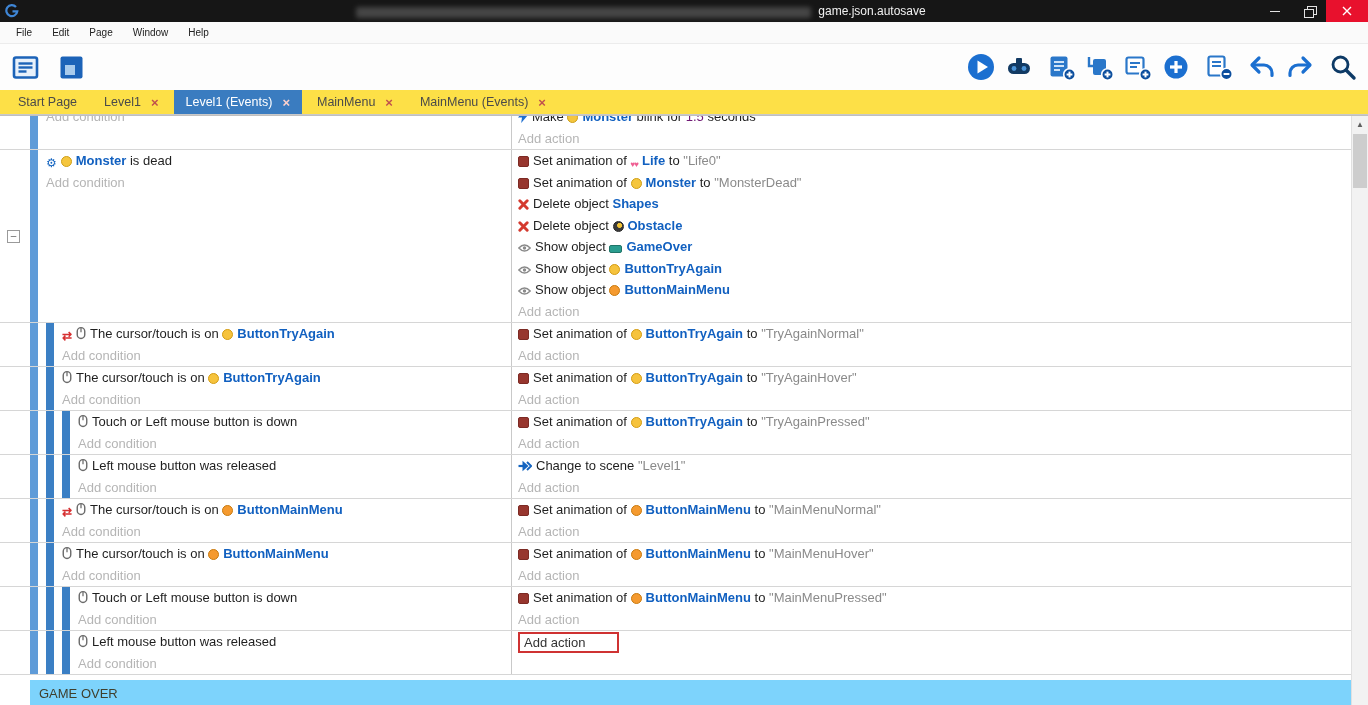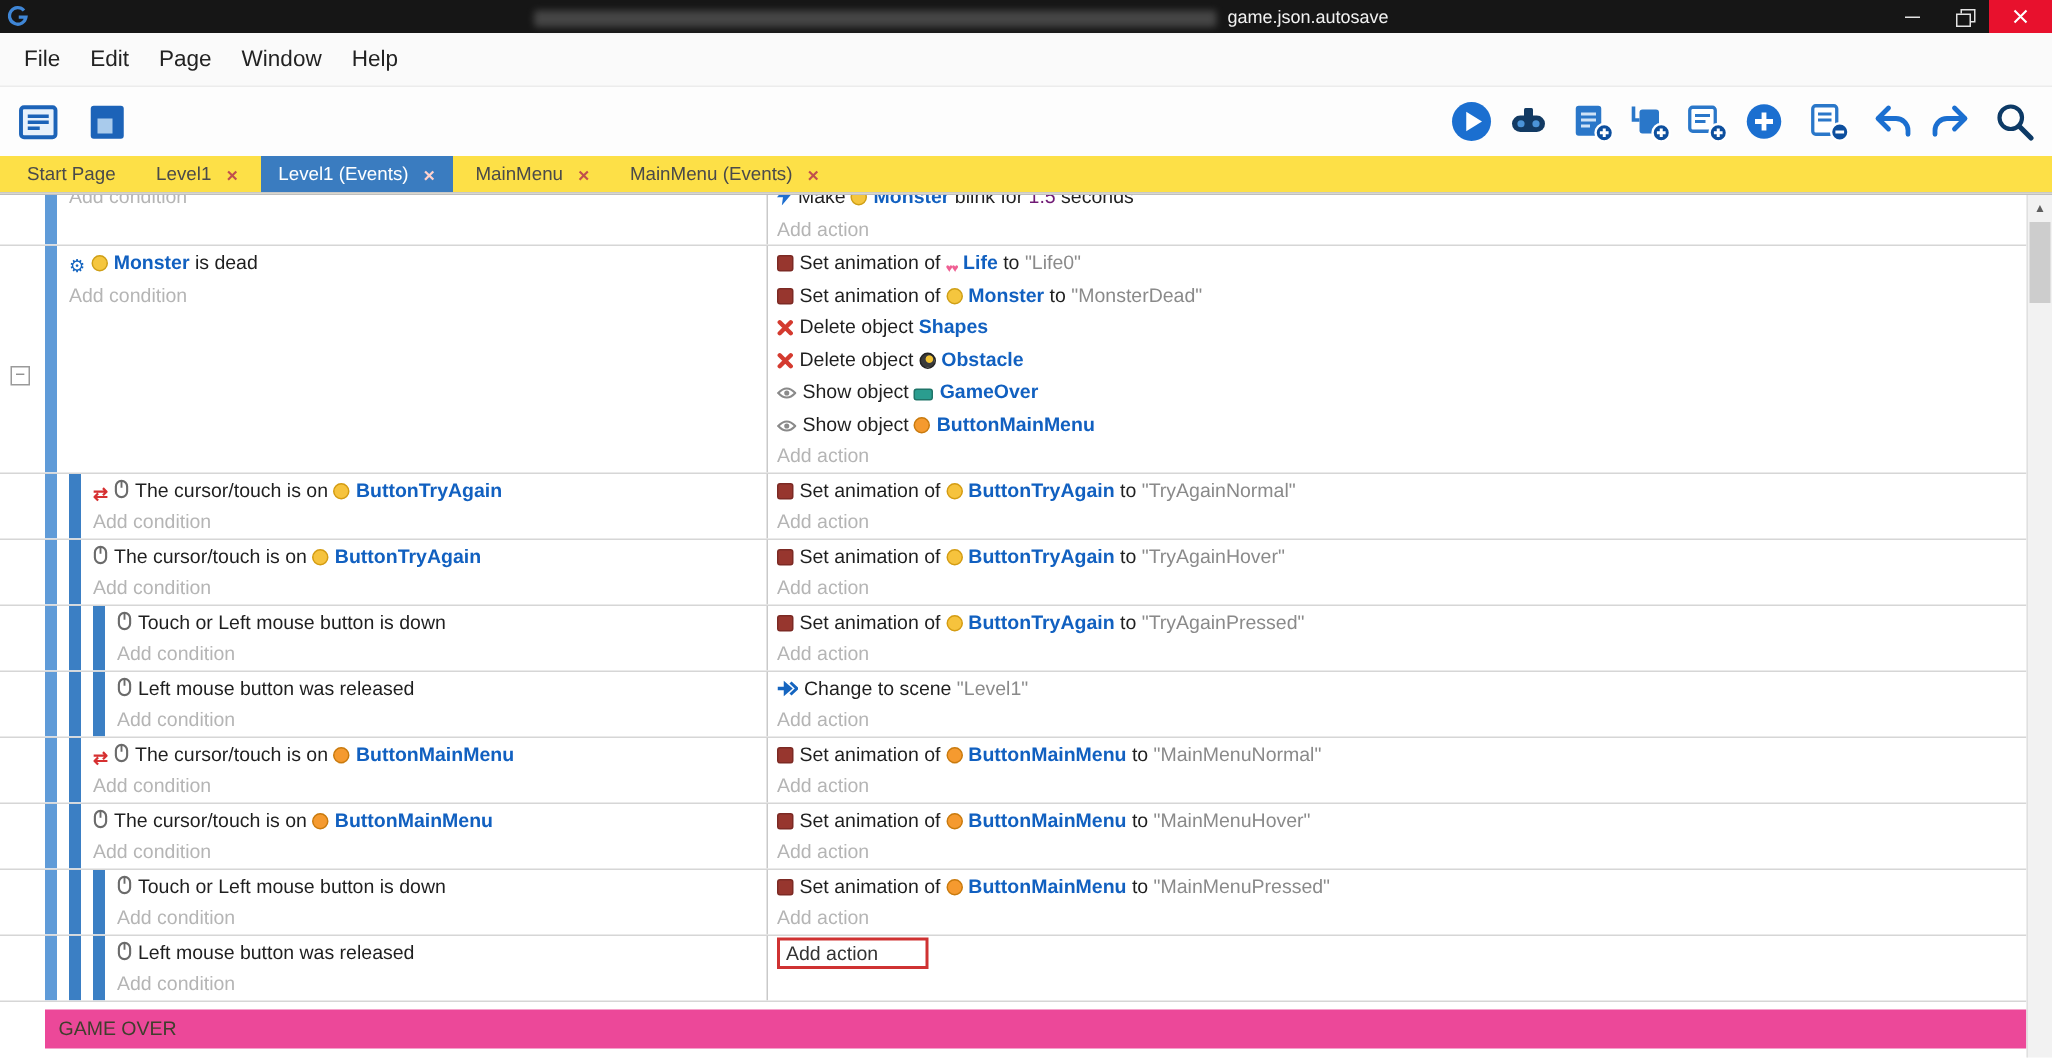--- a/index.html
+++ b/index.html
@@ -13,21 +13,21 @@
   .smear{width:455px;height:11px;background:#4e4e4e;border-radius:2px;filter:blur(2.5px);opacity:.85;}
   .title-text{font-size:12px;color:#f1f1f1;white-space:nowrap;}
   .win-btn{width:34px;height:22px;display:flex;align-items:center;justify-content:center;}
   .win-close{width:42px;background:#e8112d;}
   .glyph-min{width:10px;border-bottom:1.5px solid #e3e3e3;}
   .glyph-restore{position:relative;width:11px;height:10px;}
   .glyph-restore::before{content:"";position:absolute;left:3px;top:0;width:8px;height:7px;border:1px solid #e3e3e3;}
   .glyph-restore::after{content:"";position:absolute;left:0;top:3px;width:8px;height:7px;border:1px solid #e3e3e3;background:#161616;}
 
   
-  .menubar{height:36px;background:#fafafa;display:flex;align-items:center;font-size:15px;color:#222;padding-left:6px;border-bottom:1px solid #ececec;}
+  .menubar{height:22px;background:#fafafa;display:flex;align-items:center;font-size:10px;color:#222;padding-left:6px;border-bottom:1px solid #ececec;}
   .menu-item{padding:0 10px;height:22px;line-height:22px;}
 
   
   .toolbar{height:46px;display:flex;align-items:center;background:#fdfdfd;padding:0 10px;}
   .tb-left{display:flex;gap:16px;}
   .tb-right{margin-left:auto;display:flex;align-items:center;}
   .tb-group{display:flex;gap:8px;margin-left:13px;}
   .tb-icon{width:30px;height:30px;display:inline-flex;align-items:center;justify-content:center;}
 
   
@@ -294,20 +294,28 @@
               </svg>
             </span><span>Show object </span><span class="evicon">
               <i class="sq" style="background:#2a9d8f;width:13px;height:8px;border-color:#1f7468"></i>
             </span><span class="obj">GameOver</span></div>
           <div class="line"><span class="evicon">
               <svg width="13" height="10" viewBox="0 0 16 12">
                 <path d="M1 6 Q8 -1.5 15 6 Q8 13.5 1 6 Z" fill="none" stroke="#8a8a8a" stroke-width="1.7"></path>
                 <circle cx="8" cy="6" r="2.1" fill="#8a8a8a"></circle>
               </svg>
             </span><span>Show object </span><span class="evicon">
+              <i class="dot" style="background:#f6c33d;border-color:#d49c12"></i>
+            </span><span class="obj">ButtonTryAgain</span></div>
+          <div class="line"><span class="evicon">
+              <svg width="13" height="10" viewBox="0 0 16 12">
+                <path d="M1 6 Q8 -1.5 15 6 Q8 13.5 1 6 Z" fill="none" stroke="#8a8a8a" stroke-width="1.7"></path>
+                <circle cx="8" cy="6" r="2.1" fill="#8a8a8a"></circle>
+              </svg>
+            </span><span>Show object </span><span class="evicon">
               <i class="dot" style="background:#f59a2f;border-color:#c97a0d"></i>
             </span><span class="obj">ButtonMainMenu</span></div>
           <div class="line"><span class="placeholder">Add action</span></div>
         </div>
       </div>
       <div class="event-row">
         <div class="row-left">
           <div class="bar bar-outer"></div>
           <div class="bar bar-inner"></div>
           <div class="cell">
@@ -496,21 +504,21 @@
                   <line x1="6" y1="2" x2="6" y2="7" stroke="#6b6b6b" stroke-width="1.5"></line>
                 </svg>
               </span><span>Left mouse button was released</span></div>
             <div class="line placeholder">Add condition</div>
           </div>
         </div>
         <div class="cellR">
           <div class="line"><span class="hl">Add action</span></div>
         </div>
       </div>
-      <div class="comment-row" style="background: #ec4899;">
+      <div class="comment-row" style="background: #7dd3fc;">
         <span>GAME OVER</span>
       </div>
     </div>
   <div class="collapse">–</div>
   <div class="vscroll">
     <div class="varrow up">▲</div>
     <div class="vthumb"></div>
     <div class="varrow down">▼</div>
   </div>
 </div>

